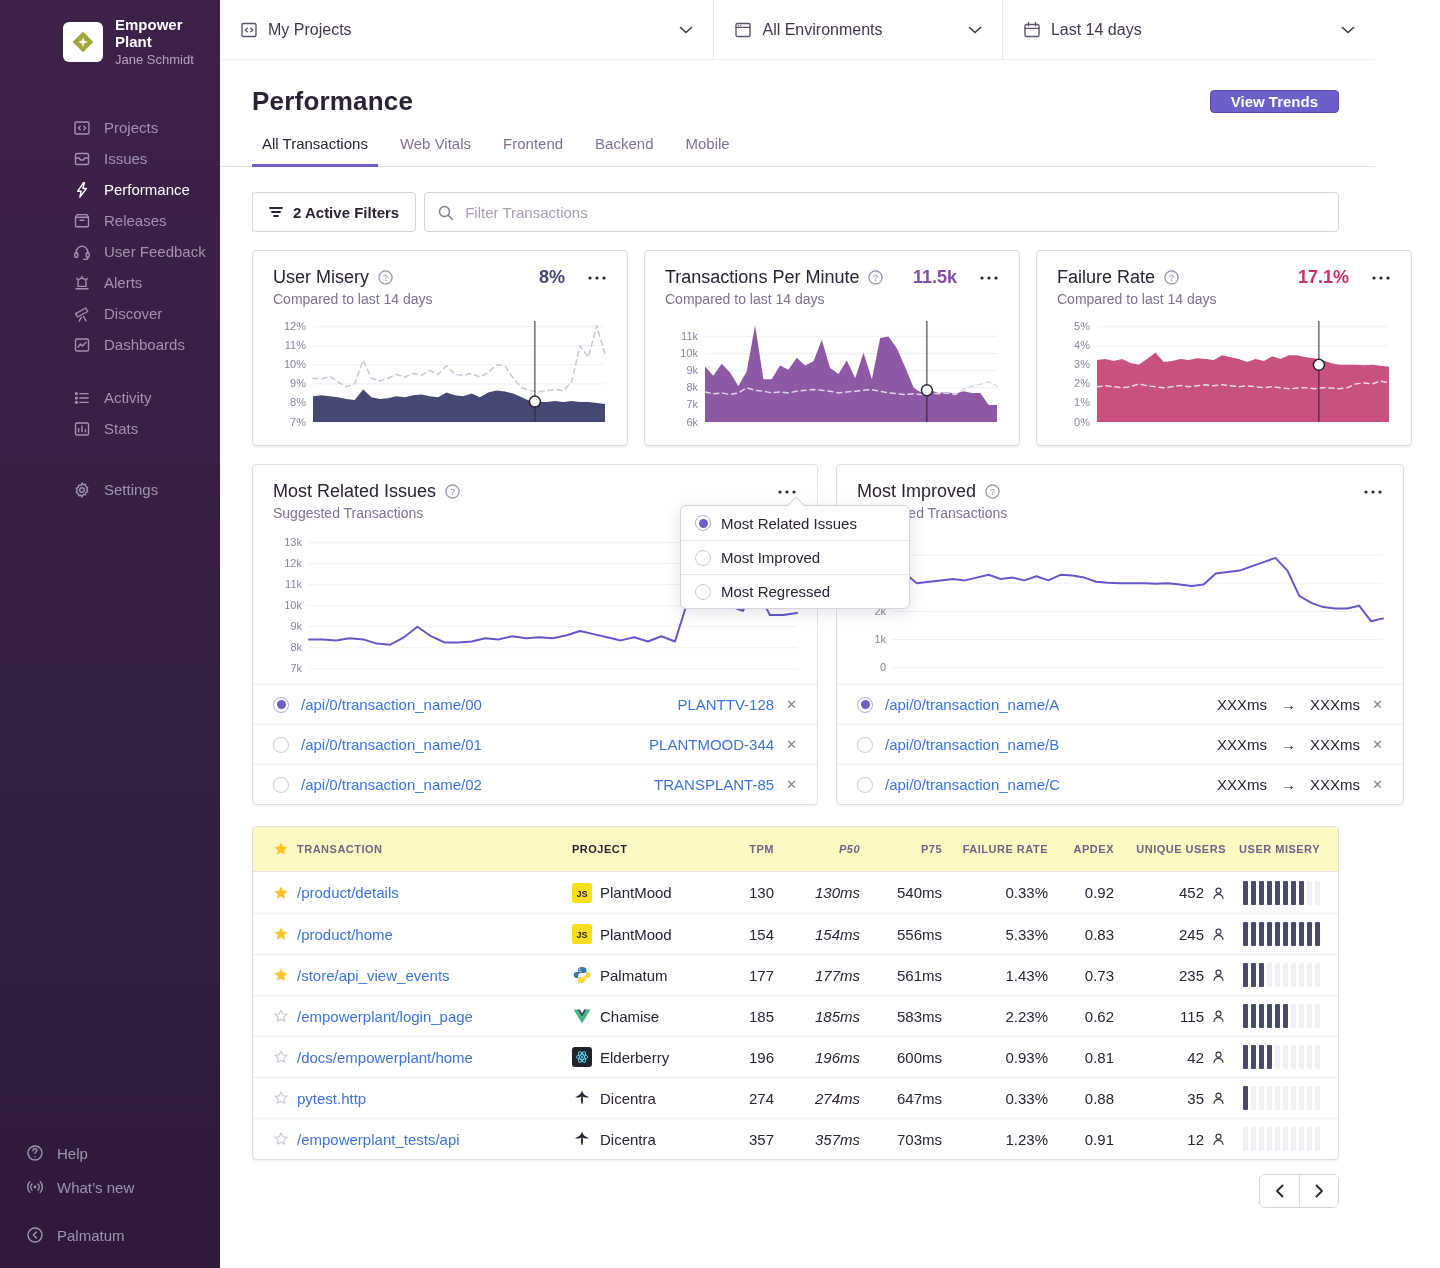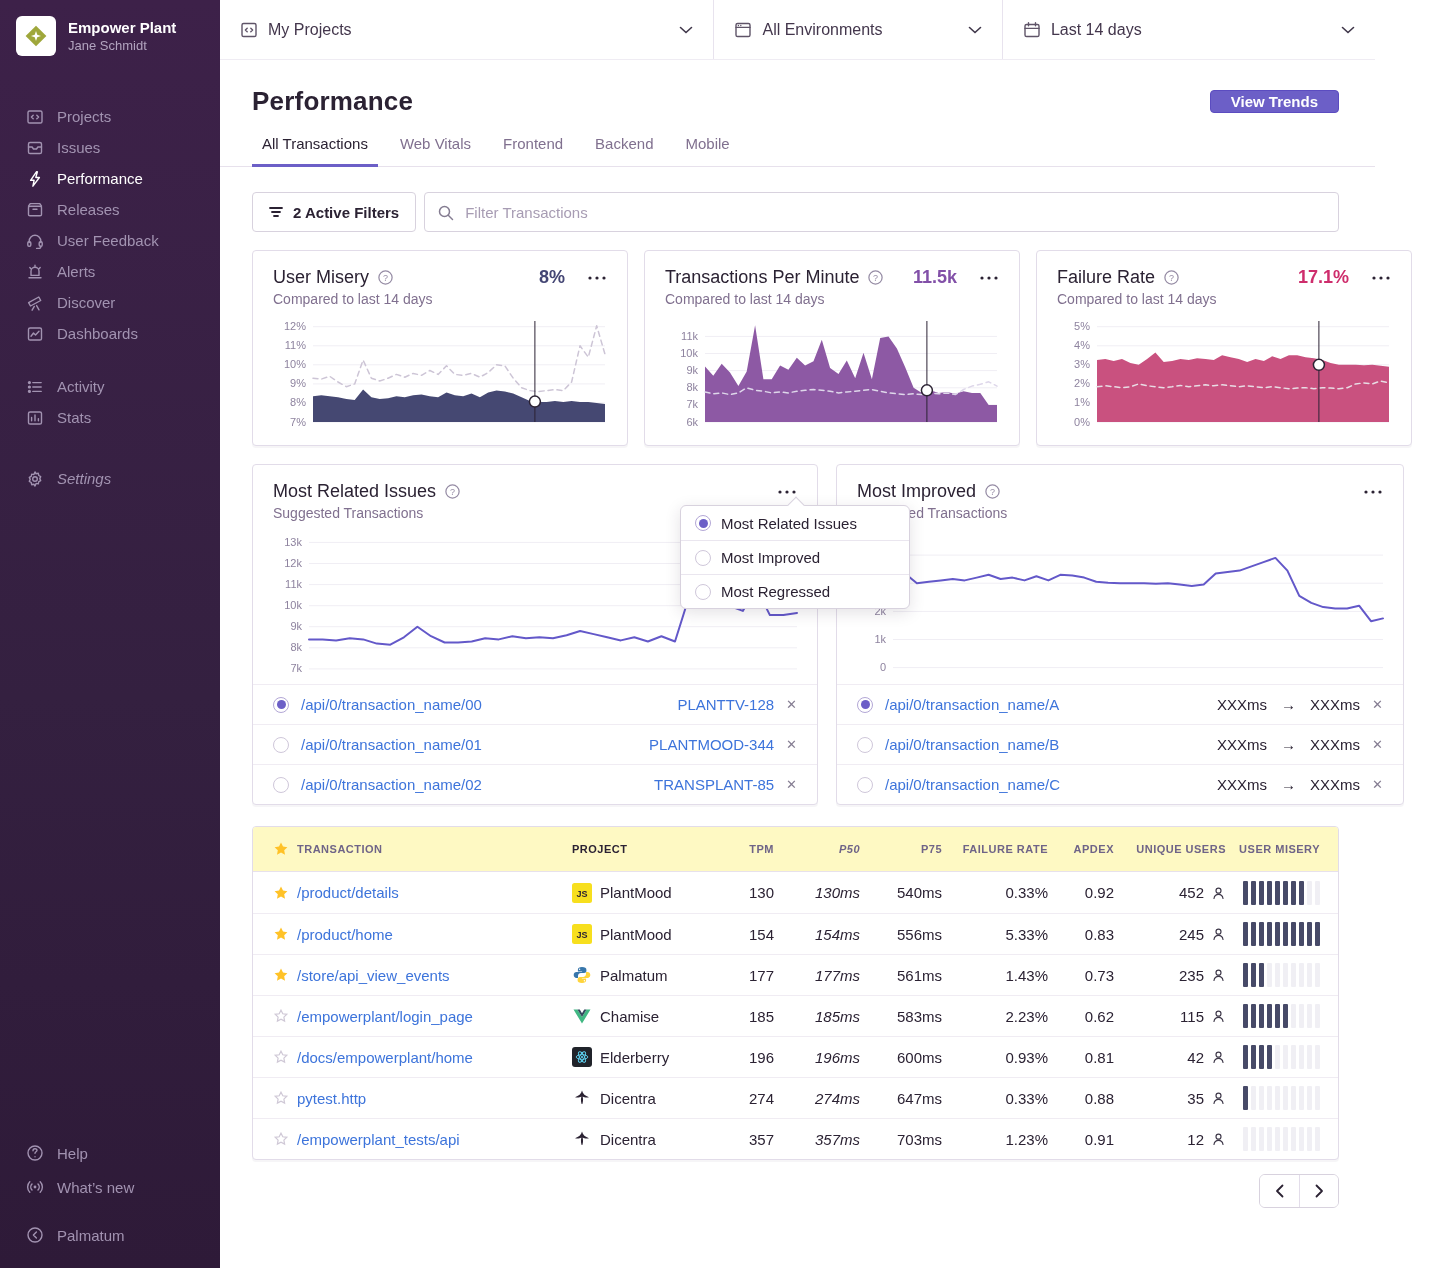--- a/index.html
+++ b/index.html
@@ -5,28 +5,28 @@
   * { box-sizing: border-box; margin: 0; padding: 0; }
   html,body { width:1440px; height:1268px; }
   body {
     font-family: "Liberation Sans","DejaVu Sans",sans-serif;
     background:#fff; color:#2b2233; font-size:15px; overflow:hidden; position:relative;
   }
   a { text-decoration:none; }
 
   
   .sidebar { position:absolute; left:0; top:0; width:220px; height:1268px;
-    background:linear-gradient(180deg,#3d2149 0%,#342040 55%,#2e1a38 100%); color:#a293b1; }
+    background:linear-gradient(180deg,#3d2149 0%,#342040 55%,#2e1a38 100%); color:#a293b1;padding-left:47px; }
   .org { display:flex; align-items:center; gap:12px; padding:16px; cursor:pointer; }
   .logo-box { width:40px; height:40px; background:#fff; border-radius:6px; display:flex; align-items:center; justify-content:center; flex:0 0 auto; }
   .org-name { color:#fff; font-weight:700; font-size:15px; }
   .org-user { color:#b2a4bf; font-size:13px; margin-top:2px; }
   nav { margin-top:29px; }
   .nav-section + .nav-section { margin-top:22px; }
-  .nav-section.settings { margin-top:30px;font-style:italic; }
+  .nav-section.settings { margin-top:30px; }
   .nav-item { height:31px; display:flex; align-items:center; padding-left:26px; gap:13px; font-size:15px; color:#a293b1; cursor:pointer; }
   .nav-item .nico { width:18px; height:18px; display:inline-flex; }
   .nav-item.active { color:#fff; font-weight:500; }
   .side-footer { position:absolute; bottom:16px; left:0; right:0; }
   .side-footer .nav-item { height:34px; }
   .side-footer .collapse { margin-top:14px; }
 
   
   .main { position:absolute; left:220px; top:0; width:1155px; height:1268px; background:#fff; }
   .topbar { height:60px; display:flex; border-bottom:1px solid #efecf3; }

